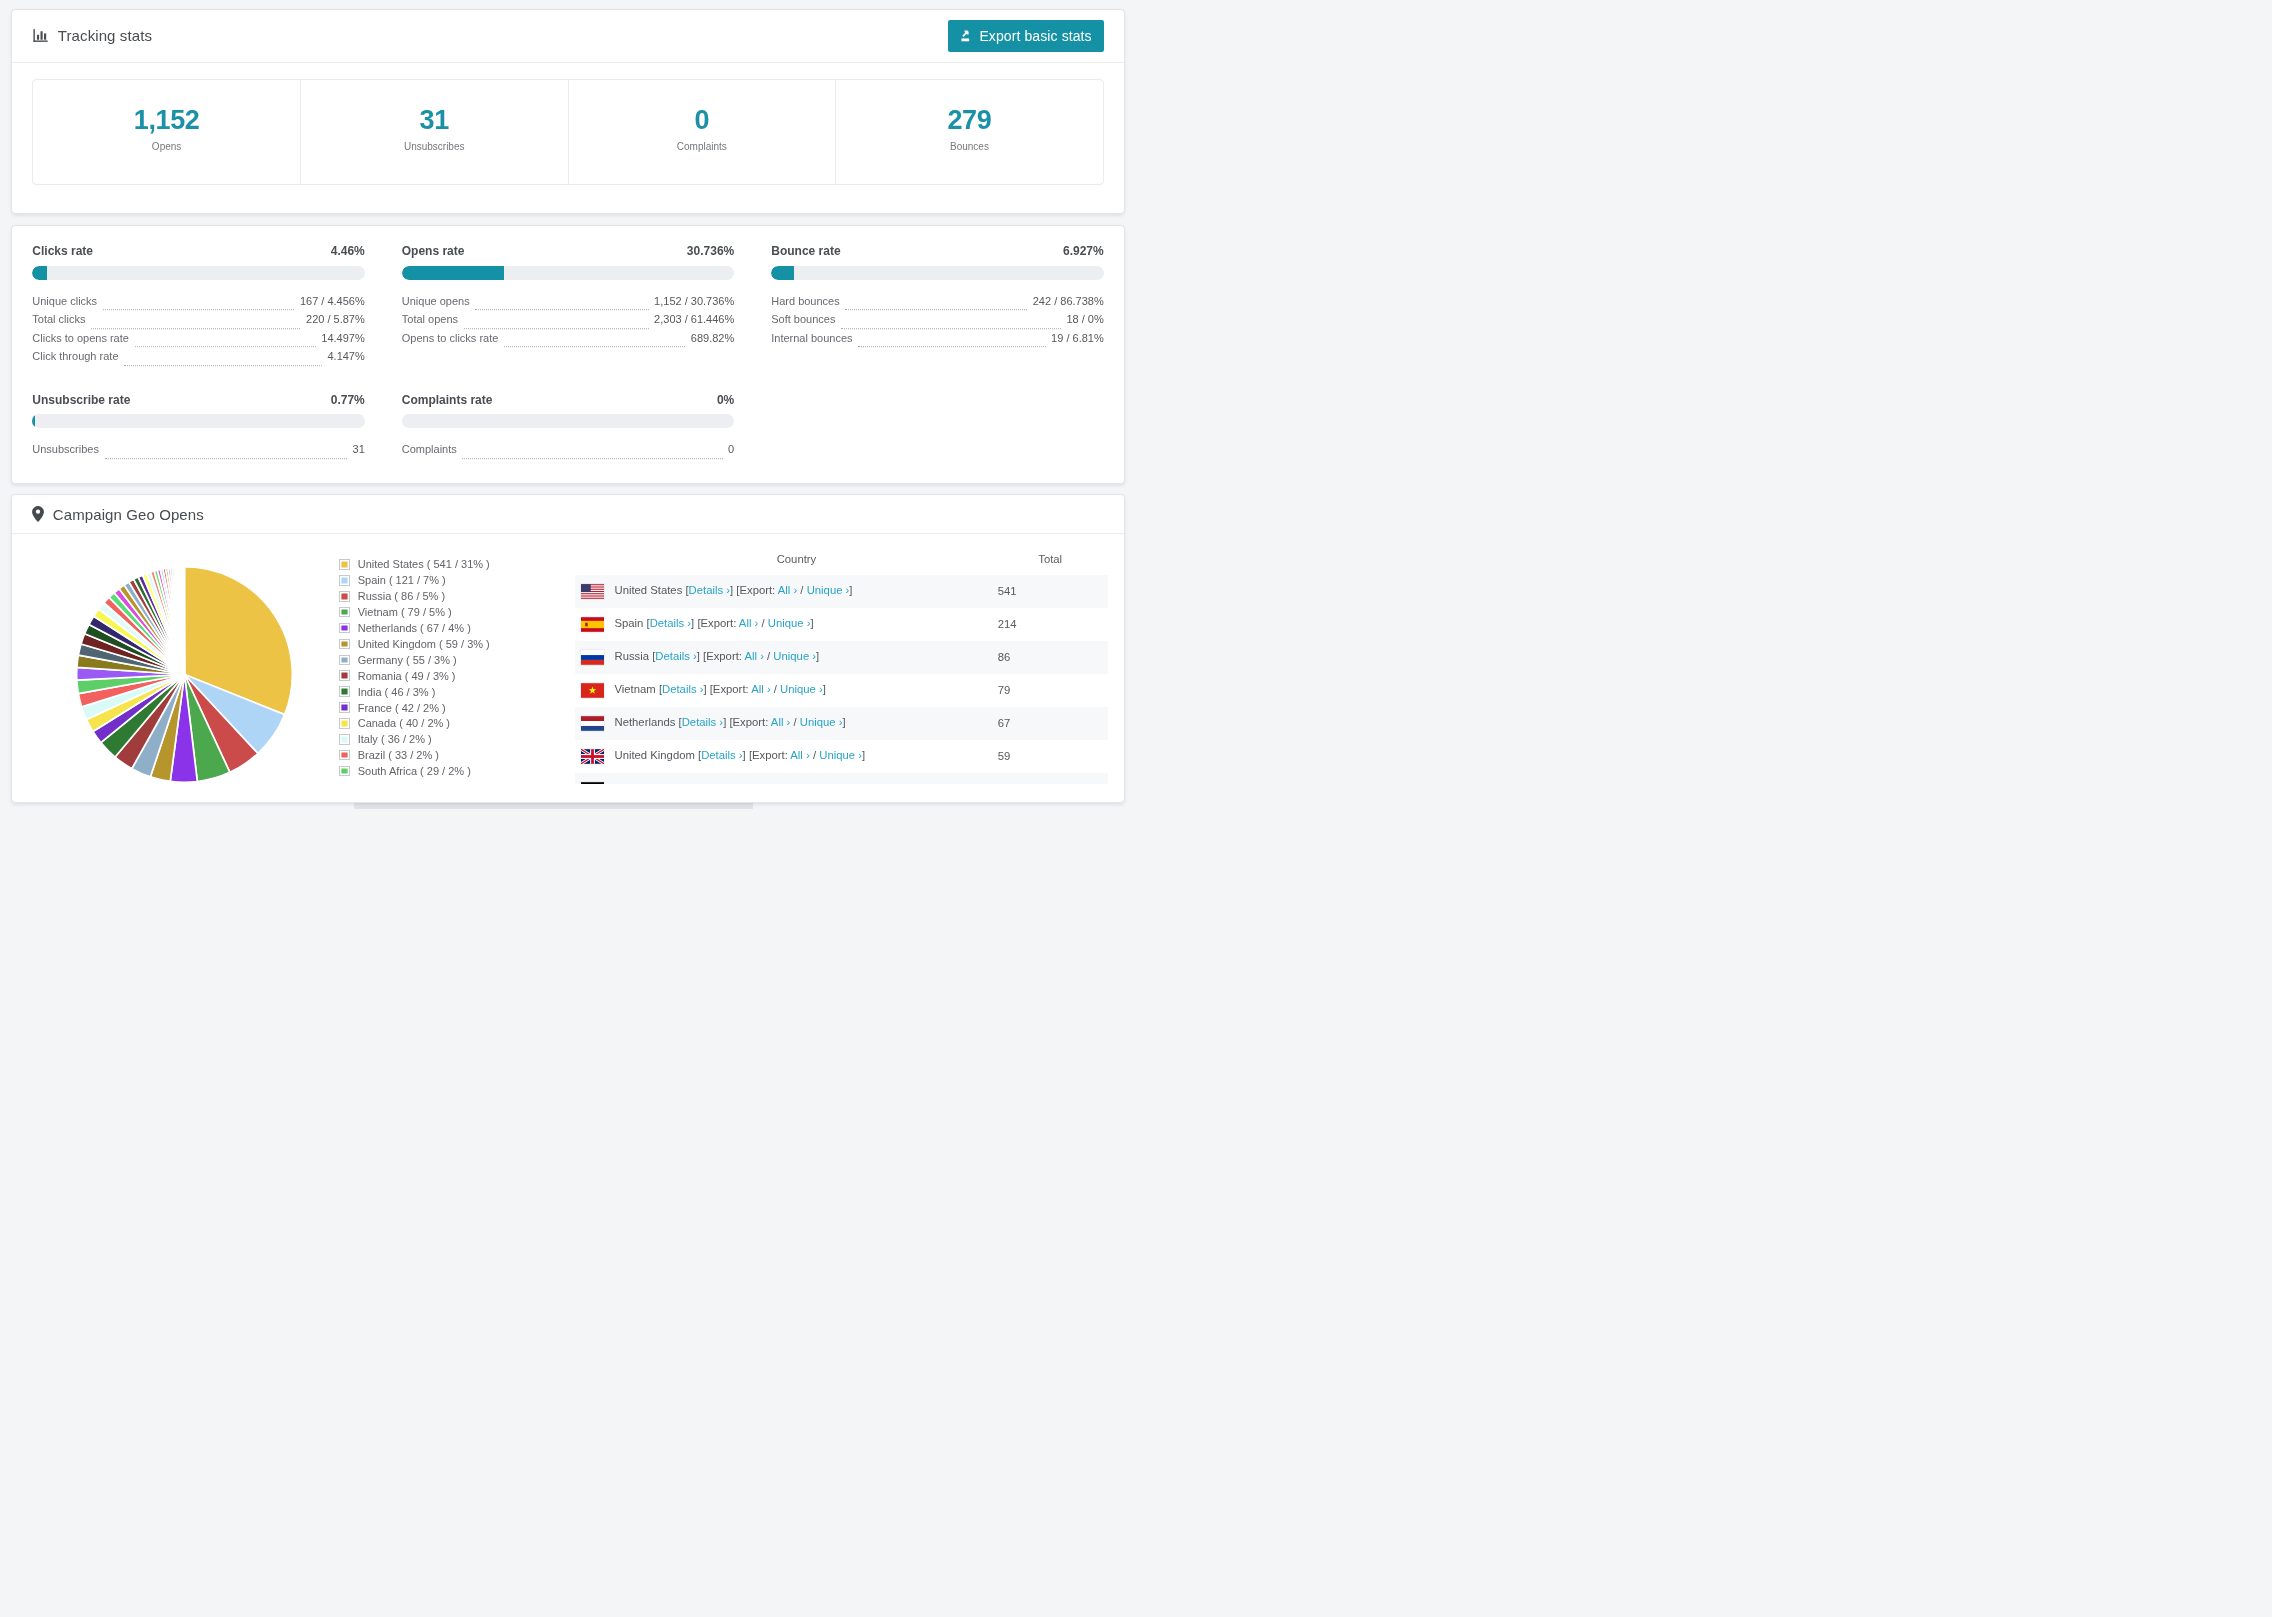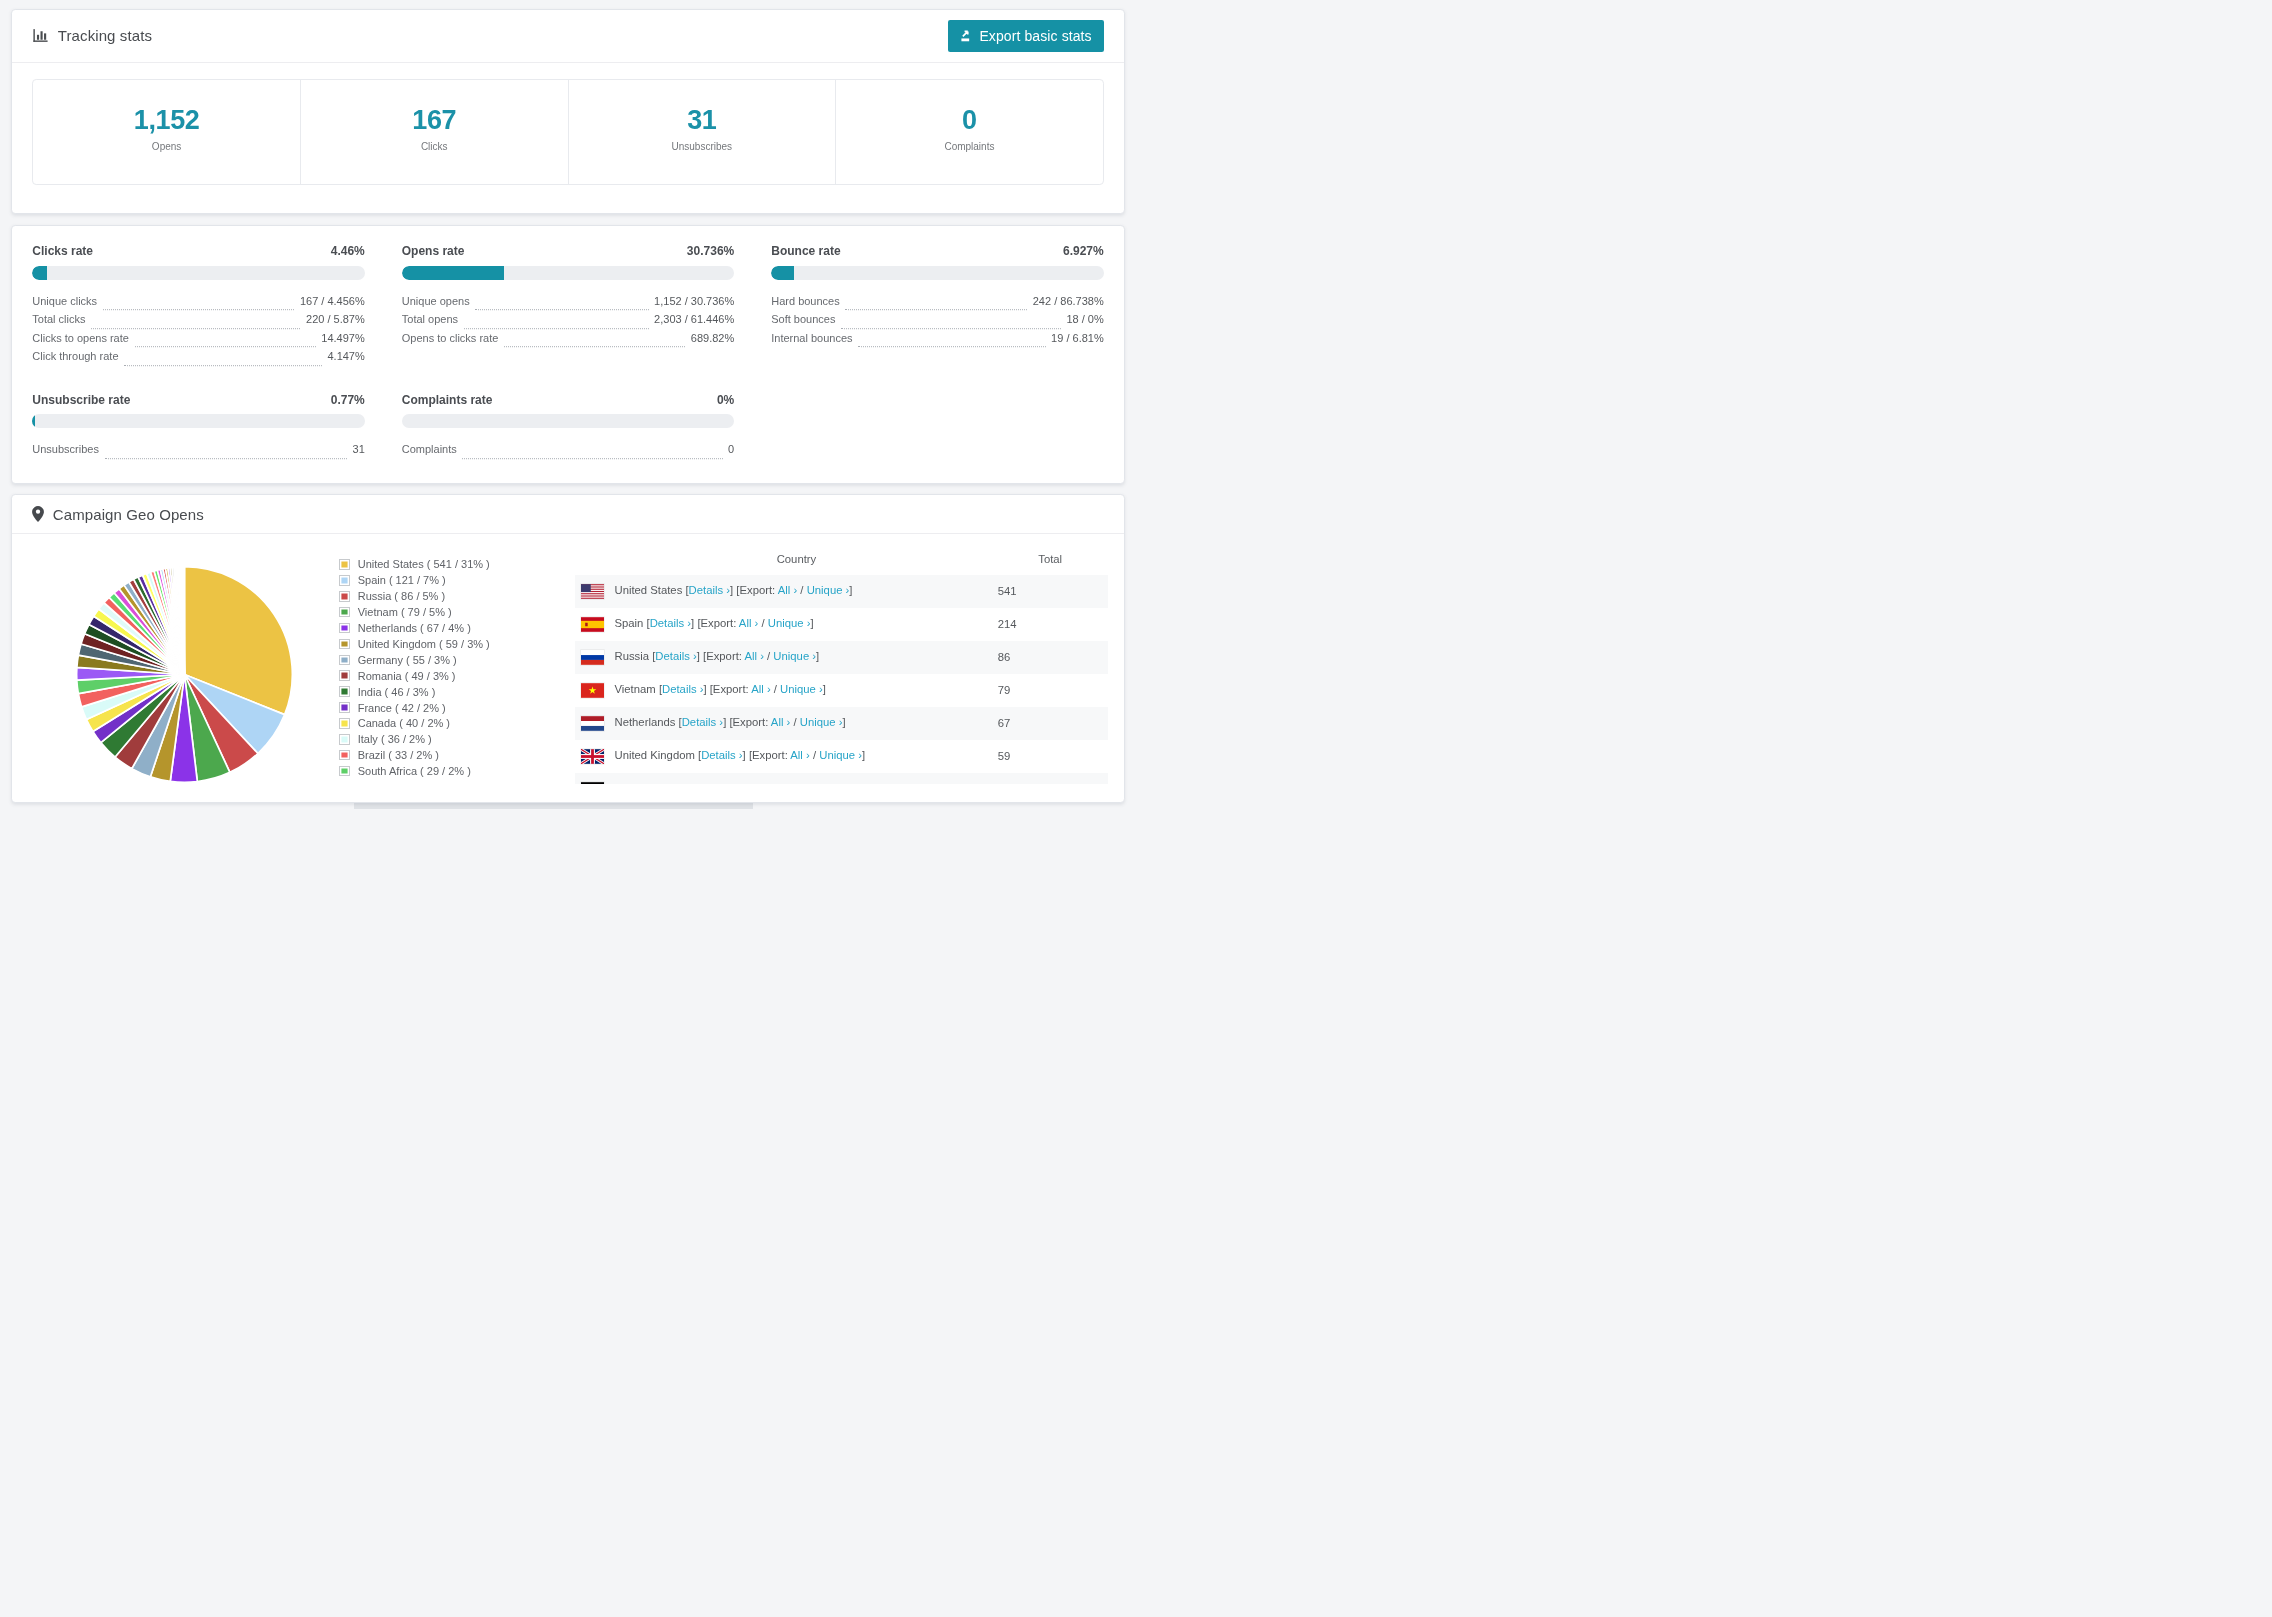--- a/index.html
+++ b/index.html
@@ -105,30 +105,30 @@
       </span>
       <span>Export basic stats</span>
     </button>
   </div>
   <div id="summary-row">
       <div class="summary-cell">
         <div class="summary-value" style="color: rgb(27, 145, 168);">1,152</div>
         <div class="summary-label">Opens</div>
       </div>
       <div class="summary-cell">
-        <div class="summary-value" style="color: rgb(27, 145, 168);">167</div>
-        <div class="summary-label">Clicks</div>
-      </div>
-      <div class="summary-cell">
         <div class="summary-value" style="color: rgb(27, 145, 168);">31</div>
         <div class="summary-label">Unsubscribes</div>
       </div>
       <div class="summary-cell">
         <div class="summary-value" style="color: rgb(27, 145, 168);">0</div>
         <div class="summary-label">Complaints</div>
+      </div>
+      <div class="summary-cell">
+        <div class="summary-value" style="color: rgb(27, 145, 168);">279</div>
+        <div class="summary-label">Bounces</div>
       </div>
     </div>
 </div>
 
 <div class="card" id="card-rates">
   <div id="rates-grid">
       <div class="rate-block">
         <div class="rate-head">
           <span>Clicks rate</span>
           <span>4.46%</span>

